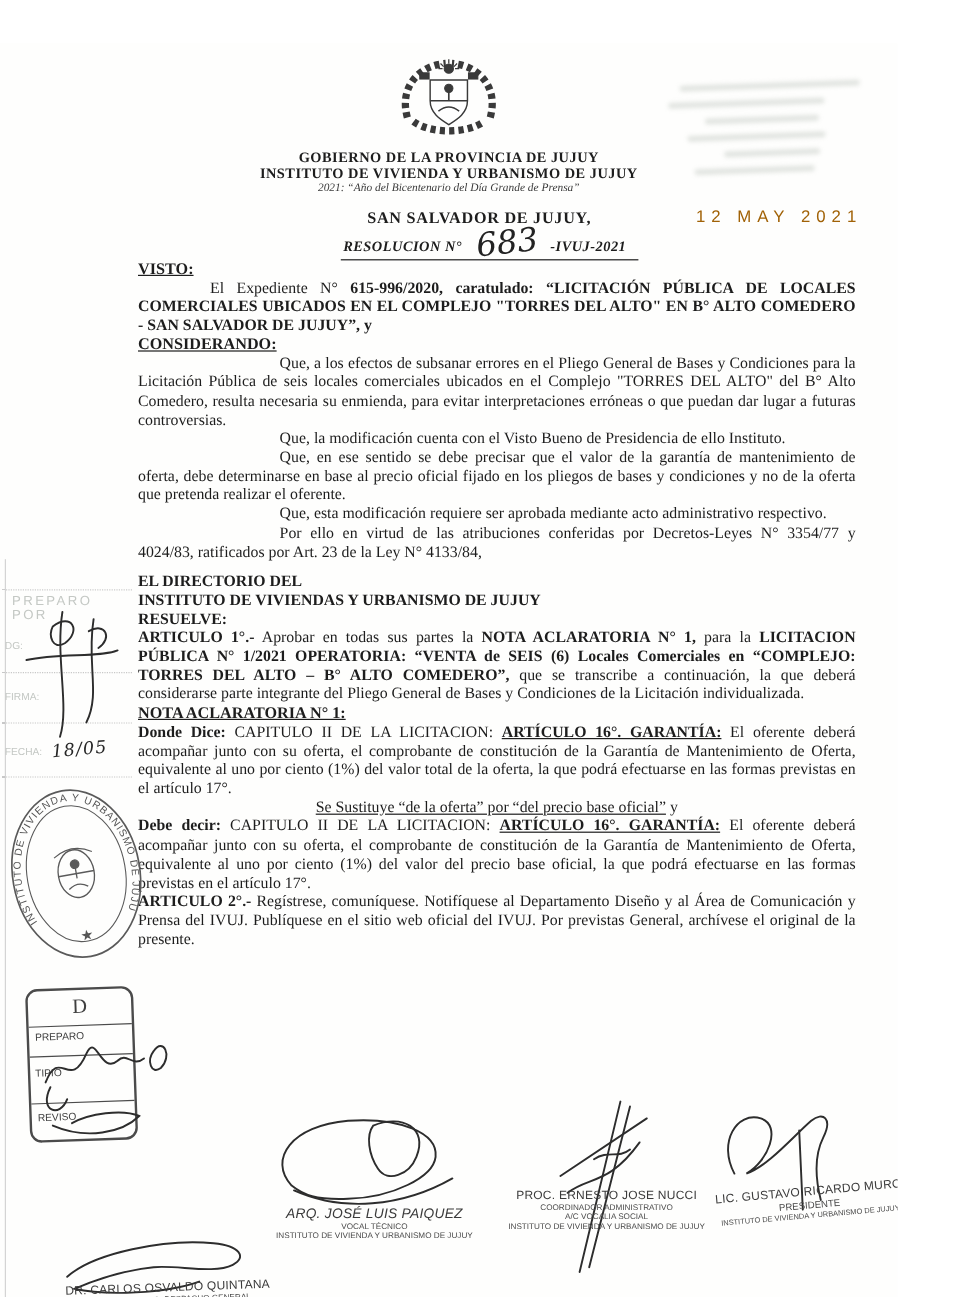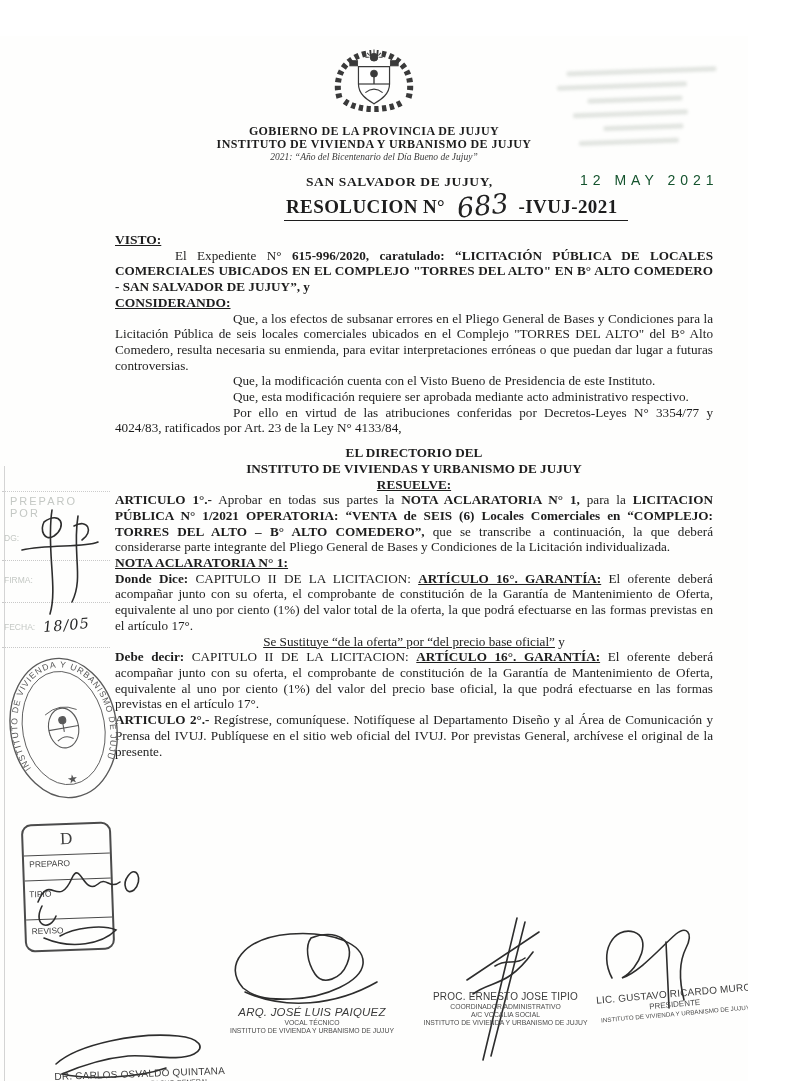--- a/index.html
+++ b/index.html
@@ -7,42 +7,42 @@
         font-family:"Liberation Serif", serif;color:#1d1d1d;margin-top:36px;}
 
   
   .hdr{position:absolute;top:10px;left:0;width:100%;text-align:center;}
   .hdr .logo{display:block;margin:0 auto 3px auto;}
   .hdr .org{font-weight:bold;font-size:12px;line-height:13px;letter-spacing:.4px;}
   .hdr .motto{font-style:italic;font-size:9.5px;color:#3a3a3a;margin-top:1px;}
 
   .cityline{position:absolute;left:306px;top:138px;font-weight:bold;font-size:13.5px;letter-spacing:.6px;}
   .datestamp{position:absolute;left:580px;top:136px;font-family:"Liberation Sans",sans-serif;
-             font-size:14px;color:#14532d;letter-spacing:5px;filter:blur(.4px);}
+             font-size:14px;color:#a16207;letter-spacing:5px;filter:blur(.4px);}
 
   .resline{position:absolute;left:284px;top:160px;}
   .res-wrap{display:inline-block;border-bottom:1.7px solid #1d1d1d;padding:0 10px 2px 2px;white-space:nowrap;}
-  .res-pre,.res-suf{font-weight:bold;font-size:19px;letter-spacing:.4px;vertical-align:baseline;}
+  .res-pre,.res-suf{font-weight:bold;font-size:12px;letter-spacing:.4px;vertical-align:baseline;font-style:italic;}
   .res-num{display:inline-block;font-family:"DejaVu Serif",serif;font-style:italic;font-size:27px;
            line-height:10px;transform:rotate(-6deg);margin:0 6px 0 8px;position:relative;top:2px;color:#222;}
 
   
-  .content{position:absolute;left:115px;top:196px;width:598px;font-size:13.2px;line-height:15.7px;
+  .content{position:absolute;left:115px;top:180px;width:598px;font-size:13.2px;line-height:15.7px;
            text-align:justify;}
   .content p{margin:0;}
   .b{font-weight:bold;}
   .u{text-decoration:underline;}
   .hd{font-weight:bold;text-decoration:underline;font-size:13.5px;}
   .h-visto{margin-top:7px;}
   .p-visto{text-indent:60px;}
   .h-cons{margin-top:21px;}
   .ind{text-indent:118px;}
   .p2{margin-top:4px;}
-  .dir{margin-top:9px;text-align:center;font-weight:bold;}
-  .dir .resu{text-decoration:underline;}
+  .dir{margin-top:9px;text-align:left;font-weight:bold;}
+  .dir .resu{}
   .p-art1{margin-top:15px;}
   .h-nota{margin-top:21px;}
   .p-dd{margin-top:13px;}
   .p-sus{margin-top:2px;text-align:center;}
   .p-art2{margin-top:15px;}
 
   
   .sig{position:absolute;text-align:center;font-family:"Liberation Sans",sans-serif;color:#3b3b3b;}
   .sig .nm{font-size:10.5px;letter-spacing:.2px;white-space:nowrap;}
   .sig .t{font-size:6.8px;margin-top:1px;white-space:nowrap;color:#4a4a4a;}
@@ -98,21 +98,21 @@
         <path d="M60,4 v4 M52,8 l3,3 M68,8 l-3,3 M50,13 h4 M66,13 h4" stroke-width="1.2"></path>
         <rect x="32" y="17" width="9" height="6"></rect>
         <rect x="79" y="17" width="9" height="6"></rect>
         <circle cx="60" cy="32" r="4"></circle>
         <path d="M60,34 v10" stroke-width="1.6" fill="none"></path>
         <path d="M50,54 q10,-8 20,0" stroke-width="1.4" fill="none"></path>
       </g>
     </svg>
     <div class="org">GOBIERNO DE LA PROVINCIA DE JUJUY</div>
     <div class="org">INSTITUTO DE VIVIENDA Y URBANISMO DE JUJUY</div>
-    <div class="motto">2021: “Año del Bicentenario del Día Bueno de Jujuy”</div>
+    <div class="motto">2021: “Año del Bicentenario del Día Grande de Prensa”</div>
   </div>
 
   <div class="ghost">
     <div style="width:150px;margin-left:20px;"></div>
     <div style="width:130px;margin-left:10px;"></div>
     <div style="width:95px;margin-left:40px;"></div>
     <div style="width:115px;margin-left:25px;"></div>
     <div style="width:80px;margin-left:55px;"></div>
     <div style="width:100px;margin-left:30px;"></div>
   </div>
@@ -127,21 +127,22 @@
       <span class="res-suf">-IVUJ-2021</span>
     </span>
   </div>
 
   <div class="content">
     <p class="hd h-visto">VISTO:</p>
     <p class="p-visto"><span>El Expediente N° </span><span class="b">615-996/2020, caratulado: “LICITACIÓN PÚBLICA DE LOCALES COMERCIALES UBICADOS EN EL COMPLEJO "TORRES DEL ALTO" EN B° ALTO COMEDERO - SAN SALVADOR DE JUJUY”, y</span></p>
 
     <p class="hd h-cons">CONSIDERANDO:</p>
     <p class="ind">Que, a los efectos de subsanar errores en el Pliego General de Bases y Condiciones para la Licitación Pública de seis locales comerciales ubicados en el Complejo "TORRES DEL ALTO" del B° Alto Comedero, resulta necesaria su enmienda, para evitar interpretaciones erróneas o que puedan dar lugar a futuras controversias.</p>
-    <p class="ind">Que, la modificación cuenta con el Visto Bueno de Presidencia de este Instituto.</p>
+    <p class="ind">Que, la modificación cuenta con el Visto Bueno de Presidencia de ello Instituto.</p>
+    <p class="ind p2">Que, en ese sentido se debe precisar que el valor de la garantía de mantenimiento de oferta, debe determinarse en base al precio oficial fijado en los pliegos de bases y condiciones y no de la oferta que pretenda realizar el oferente.</p>
     <p class="ind p2">Que, esta modificación requiere ser aprobada mediante acto administrativo respectivo.</p>
     <p class="ind p2">Por ello en virtud de las atribuciones conferidas por Decretos-Leyes N° 3354/77 y 4024/83, ratificados por Art. 23  de la Ley N° 4133/84,</p>
 
     <div class="dir">
       <p>EL DIRECTORIO DEL</p>
       <p>INSTITUTO DE VIVIENDAS Y URBANISMO DE JUJUY</p>
       <p class="resu">RESUELVE:</p>
     </div>
 
     <p class="p-art1"><span class="b">ARTICULO 1°.-</span><span> Aprobar en todas sus partes la </span><span class="b">NOTA ACLARATORIA N° 1,</span><span> para la </span><span class="b">LICITACION PÚBLICA N° 1/2021 OPERATORIA: “VENTA de SEIS (6) Locales Comerciales en “COMPLEJO: TORRES DEL ALTO – B° ALTO COMEDERO”,</span><span> que se transcribe a continuación, la que deberá considerarse parte integrante del Pliego General de Bases y Condiciones de la Licitación individualizada.</span></p>
@@ -216,21 +217,21 @@
   </div>
 
   <svg class="sigsvg" style="left:455px;top:878px;" width="95" height="150" viewBox="0 0 95 150">
     <path d="M62,4 L28,146"></path>
     <path d="M70,8 L36,142"></path>
     <path d="M12,66 L84,18"></path>
     <path d="M18,80 C36,66 52,74 78,38"></path>
     <path d="M40,52 C52,44 60,52 70,44"></path>
   </svg>
   <div class="sig" style="left:418px;top:955px;width:175px;">
-    <div class="nm" style="font-size:10px;">PROC. ERNESTO JOSE TIPIO</div>
+    <div class="nm" style="font-size:10px;">PROC. ERNESTO JOSE NUCCI</div>
     <div class="t">COORDINADOR ADMINISTRATIVO</div>
     <div class="t">A/C VOCALIA SOCIAL</div>
     <div class="t">INSTITUTO DE VIVIENDA Y URBANISMO DE JUJUY</div>
   </div>
 
   <svg class="sigsvg" style="left:596px;top:880px;" width="115" height="95" viewBox="0 0 115 95">
     <path d="M16,62 C2,36 18,10 38,16 C56,22 44,52 26,62 C44,56 66,30 80,18 C90,10 98,16 90,32 C84,44 82,60 88,84"></path>
     <path d="M70,26 L73,92"></path>
   </svg>
   <div class="sig" style="left:592px;top:952px;width:165px;transform:rotate(-5deg);">

